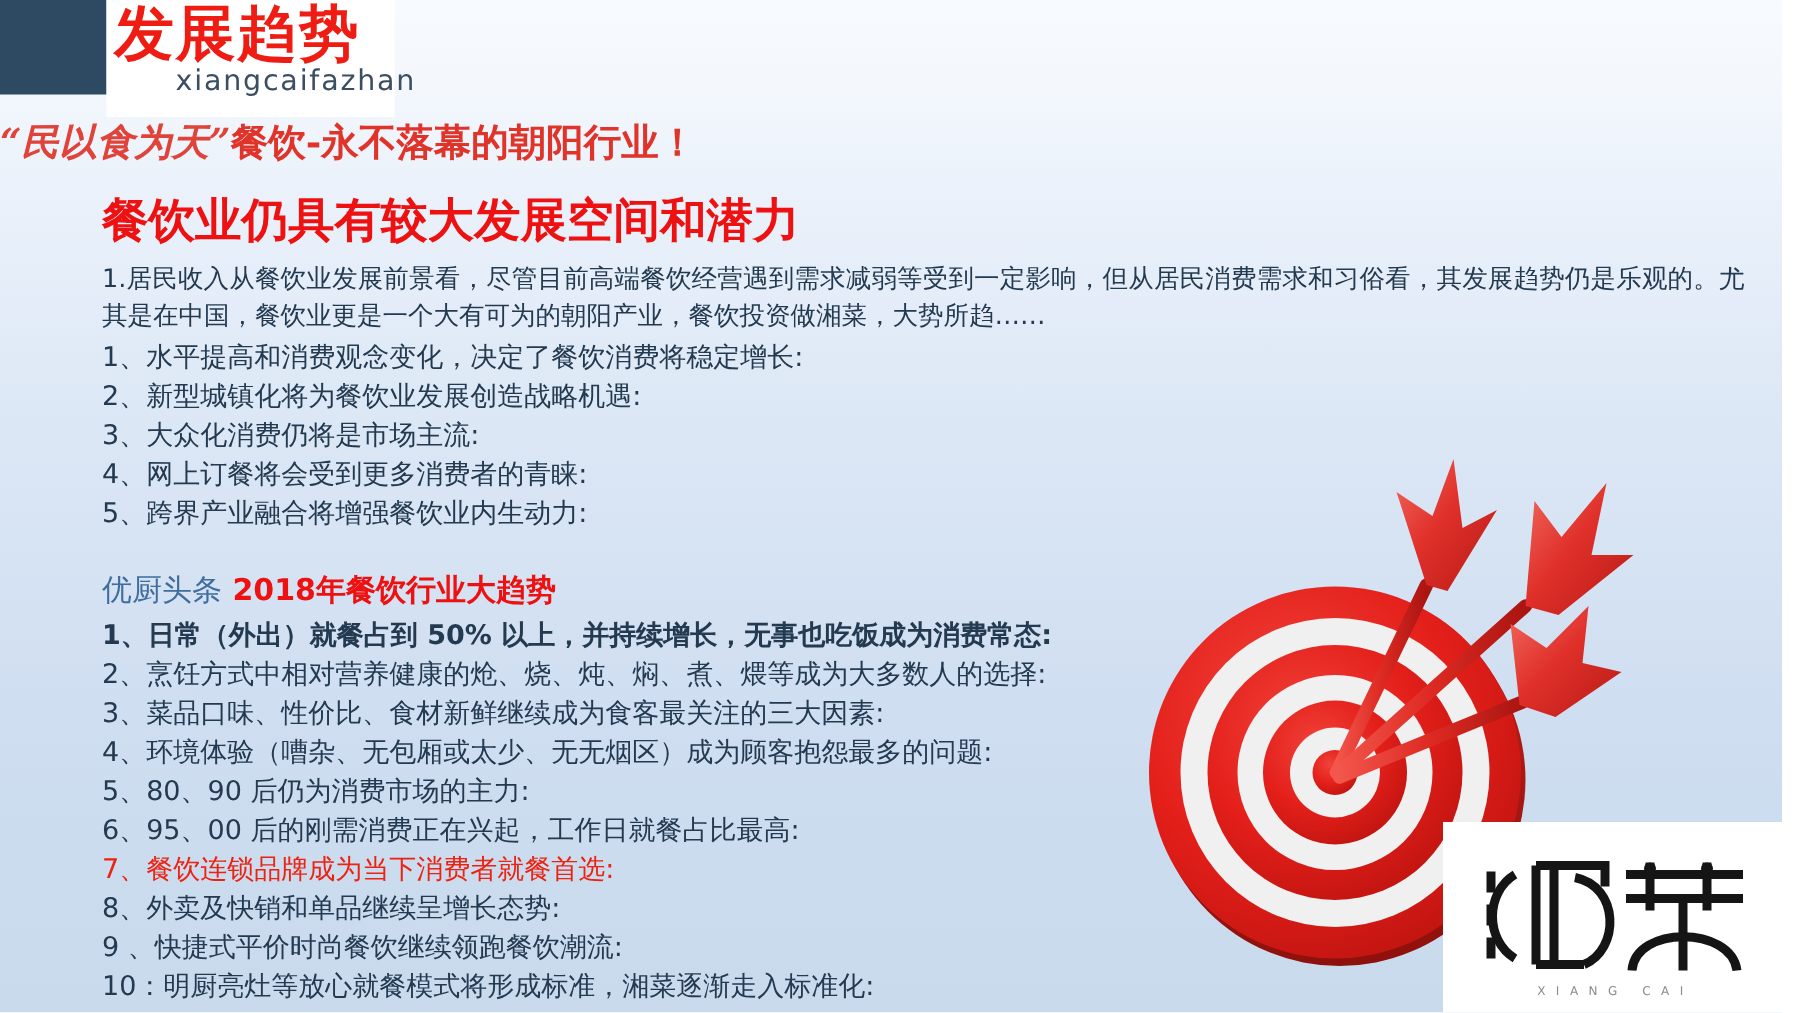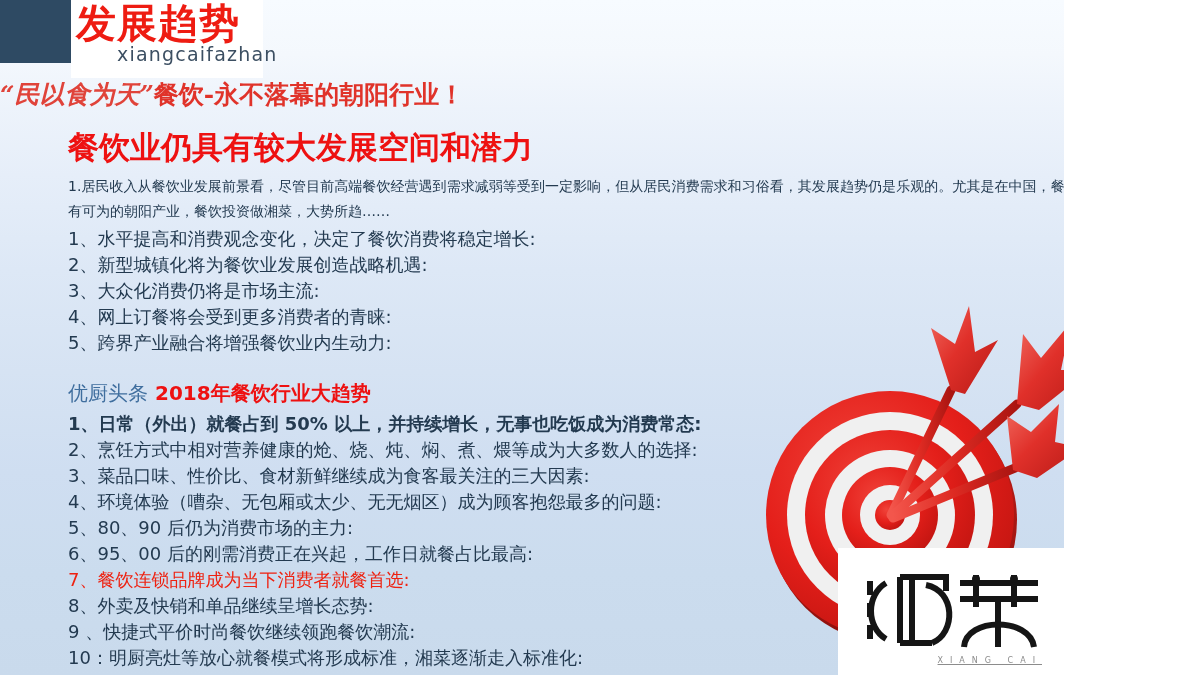--- a/index.html
+++ b/index.html
@@ -8,21 +8,21 @@
     padding: 0;
   }
   body {
     width: 1200px;
     height: 675px;
     overflow: hidden;
     font-family: "Liberation Sans", "DejaVu Sans", sans-serif;
   }
   #slide {
     position: relative;
-    width: 1064px;
+    width: 1188px;
     height: 675px;
     background: linear-gradient(to bottom,
         #f7fbff 0%,
         #f4f8fd 8%,
         #edf3fb 16%,
         #e6eef9 26%,
         #dde8f6 40%,
         #d6e3f3 55%,
         #cfdef1 70%,
         #cbdcee 85%,
@@ -116,21 +116,21 @@
     color: #3f6e9e;
     font-weight: 400;
     font-family: "DejaVu Serif", "Liberation Serif", serif;
   }
   .sec-head-2 .red {
     color: #ee1111;
   }
 
   .para {
     font-family: "DejaVu Sans", "Liberation Sans", sans-serif;
-    font-size: 14px;
+    font-size: 17px;
     line-height: 25px;
     color: #233a50;
     margin: 0;
     width: 1095px;
     text-align: justify;
   }
 
   ul.items {
     list-style: none;
     margin: 2px 0 0 0;
@@ -171,27 +171,26 @@
   }
   .br-logo {
     position: absolute;
     right: 18px; bottom: 22px;
     width: 186px; height: 84px;
   }
   .br-logo-sub {
     position: absolute;
     right: 22px; bottom: 10px;
     width: 178px;
-    text-align: right;
+    text-align: center;
     font-family: "DejaVu Sans", "Liberation Sans", sans-serif;
     font-size: 8px;
     letter-spacing: 7px;
     color: #8c8c8c;
     white-space: nowrap;
-    text-decoration: underline;
   }
 </style>
 </head>
 <body>
 
 <div id="slide">
 
   <div class="navy-block"></div>
 
   <div class="logo-patch"></div>

